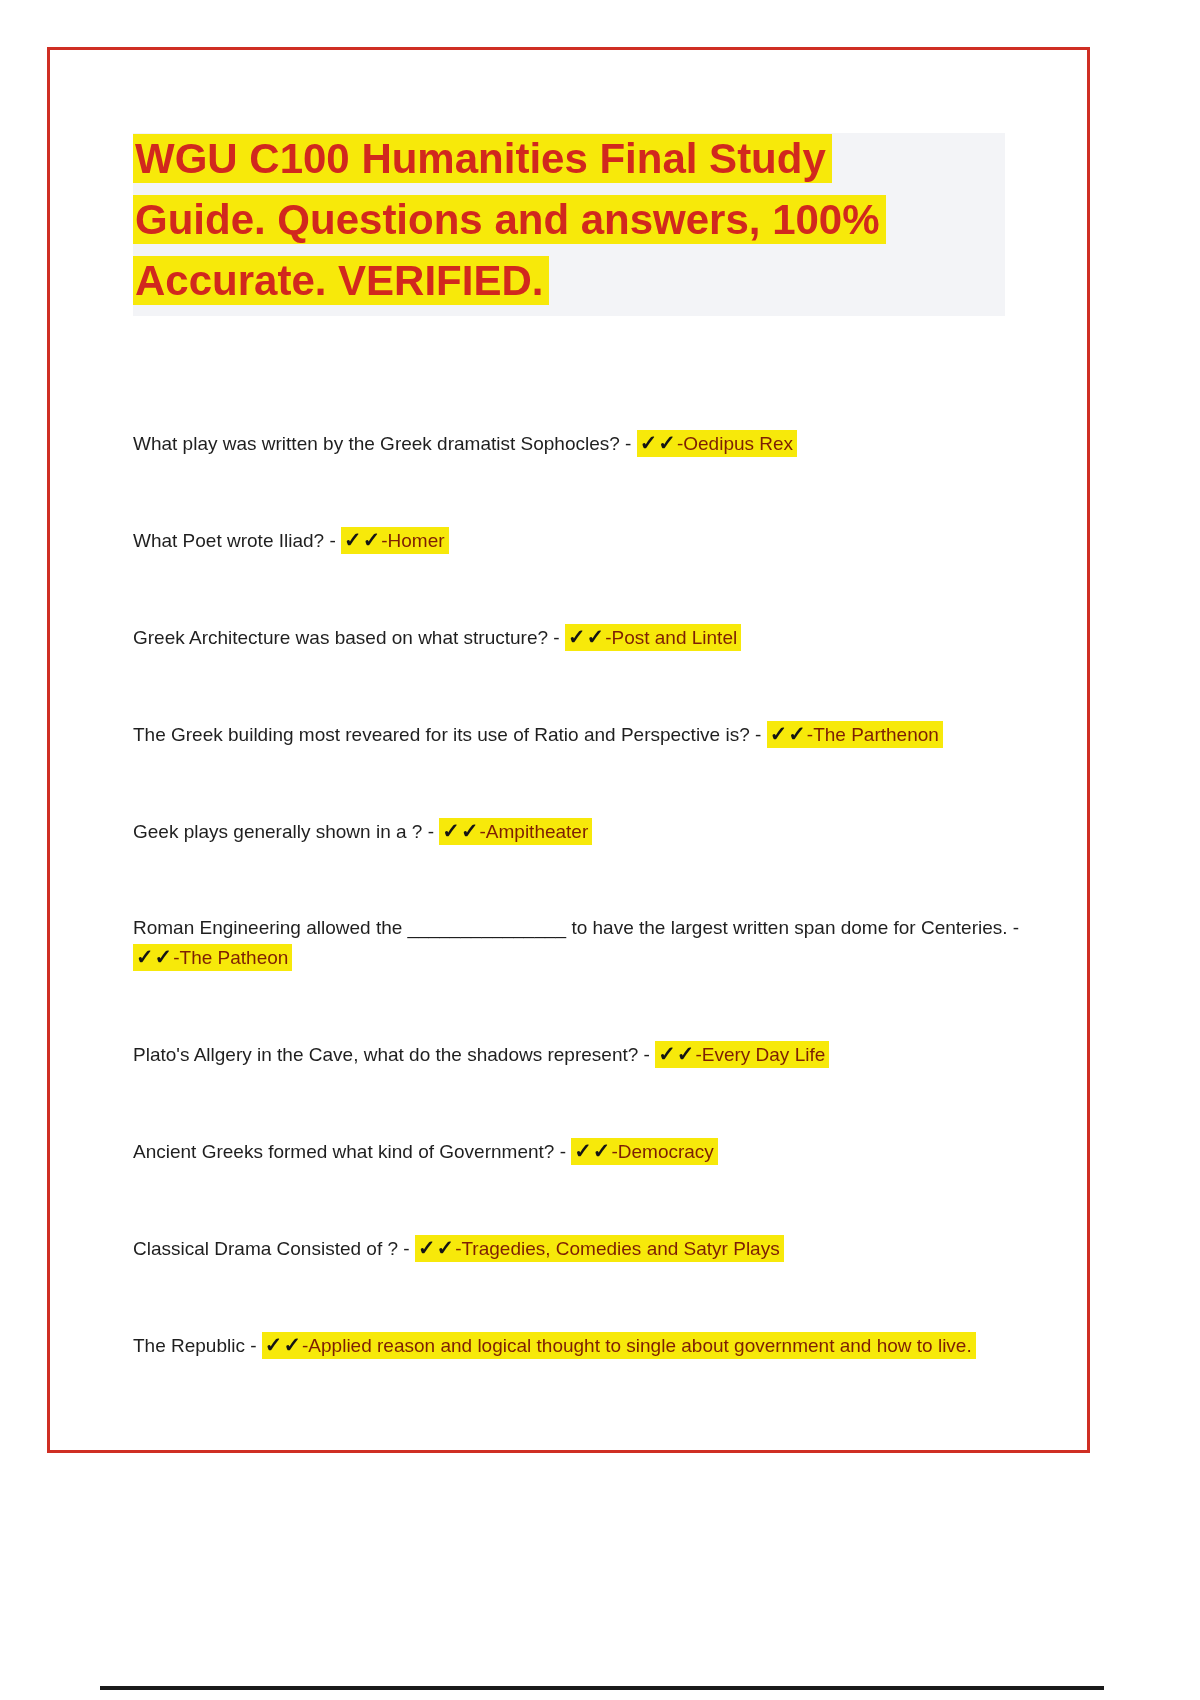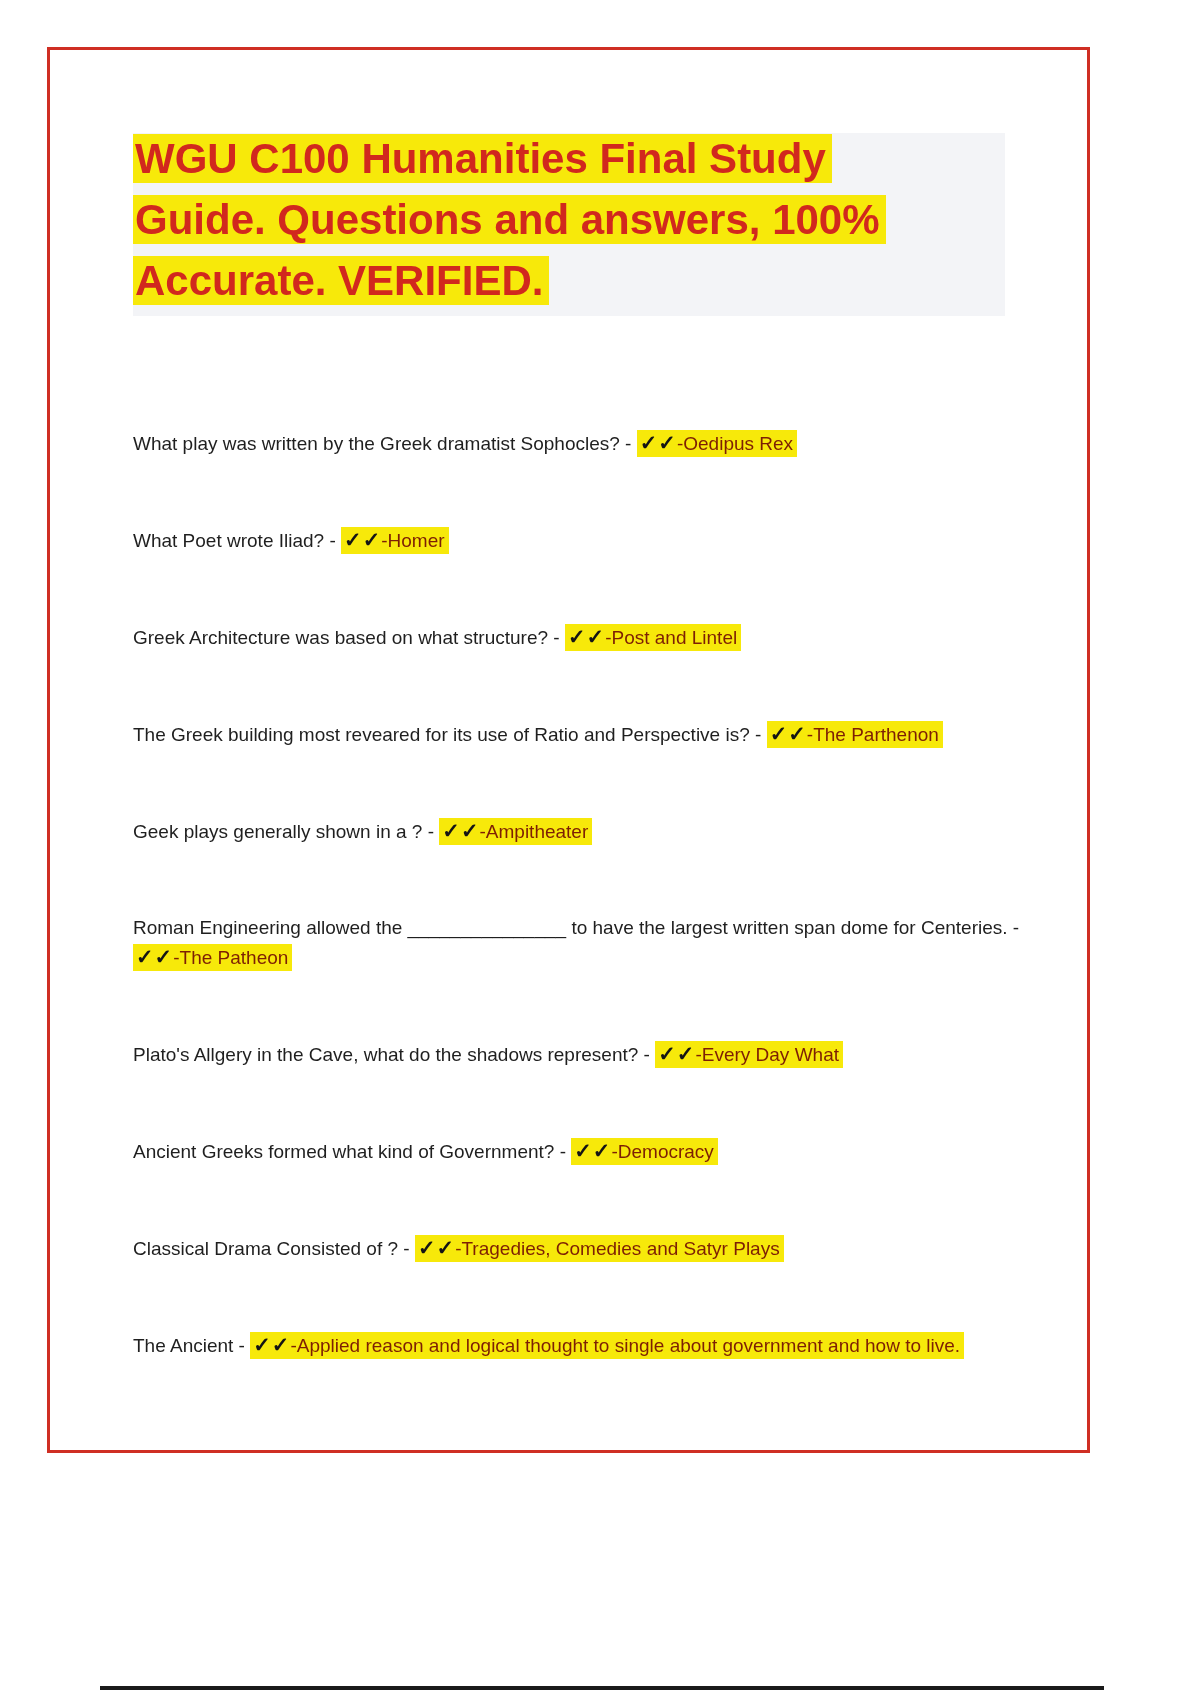--- a/index.html
+++ b/index.html
@@ -84,25 +84,25 @@
   <p class="qa-item"><span class="q">What Poet wrote Iliad? - </span><span class="hl"><span class="checks">✓✓</span><span class="a">-Homer</span></span></p>
 
   <p class="qa-item"><span class="q">Greek Architecture was based on what structure? - </span><span class="hl"><span class="checks">✓✓</span><span class="a">-Post and Lintel</span></span></p>
 
   <p class="qa-item"><span class="q">The Greek building most reveared for its use of Ratio and Perspective is? - </span><span class="hl"><span class="checks">✓✓</span><span class="a">-The Parthenon</span></span></p>
 
   <p class="qa-item"><span class="q">Geek plays generally shown in a ? - </span><span class="hl"><span class="checks">✓✓</span><span class="a">-Ampitheater</span></span></p>
 
   <p class="qa-item"><span class="q">Roman Engineering allowed the _______________ to have the largest written span dome for Centeries. - </span><br><span class="hl"><span class="checks">✓✓</span><span class="a">-The Patheon</span></span></p>
 
-  <p class="qa-item"><span class="q">Plato's Allgery in the Cave, what do the shadows represent? - </span><span class="hl"><span class="checks">✓✓</span><span class="a">-Every Day What</span></span></p>
+  <p class="qa-item"><span class="q">Plato's Allgery in the Cave, what do the shadows represent? - </span><span class="hl"><span class="checks">✓✓</span><span class="a">-Every Day Life</span></span></p>
 
 
   <p class="qa-item"><span class="q">Ancient Greeks formed what kind of Government? - </span><span class="hl"><span class="checks">✓✓</span><span class="a">-Democracy</span></span></p>
 
   <p class="qa-item"><span class="q">Classical Drama Consisted of ? - </span><span class="hl"><span class="checks">✓✓</span><span class="a">-Tragedies, Comedies and Satyr Plays</span></span></p>
 
-  <p class="qa-item"><span class="q">The Ancient - </span><span class="hl"><span class="checks">✓✓</span><span class="a">-Applied reason and logical thought to single about government and how to live.</span></span></p>
+  <p class="qa-item"><span class="q">The Republic - </span><span class="hl"><span class="checks">✓✓</span><span class="a">-Applied reason and logical thought to single about government and how to live.</span></span></p>
 </div>
   </div>
 
   <div class="bottom-rule"></div>
 </div>
 
 </body></html>

